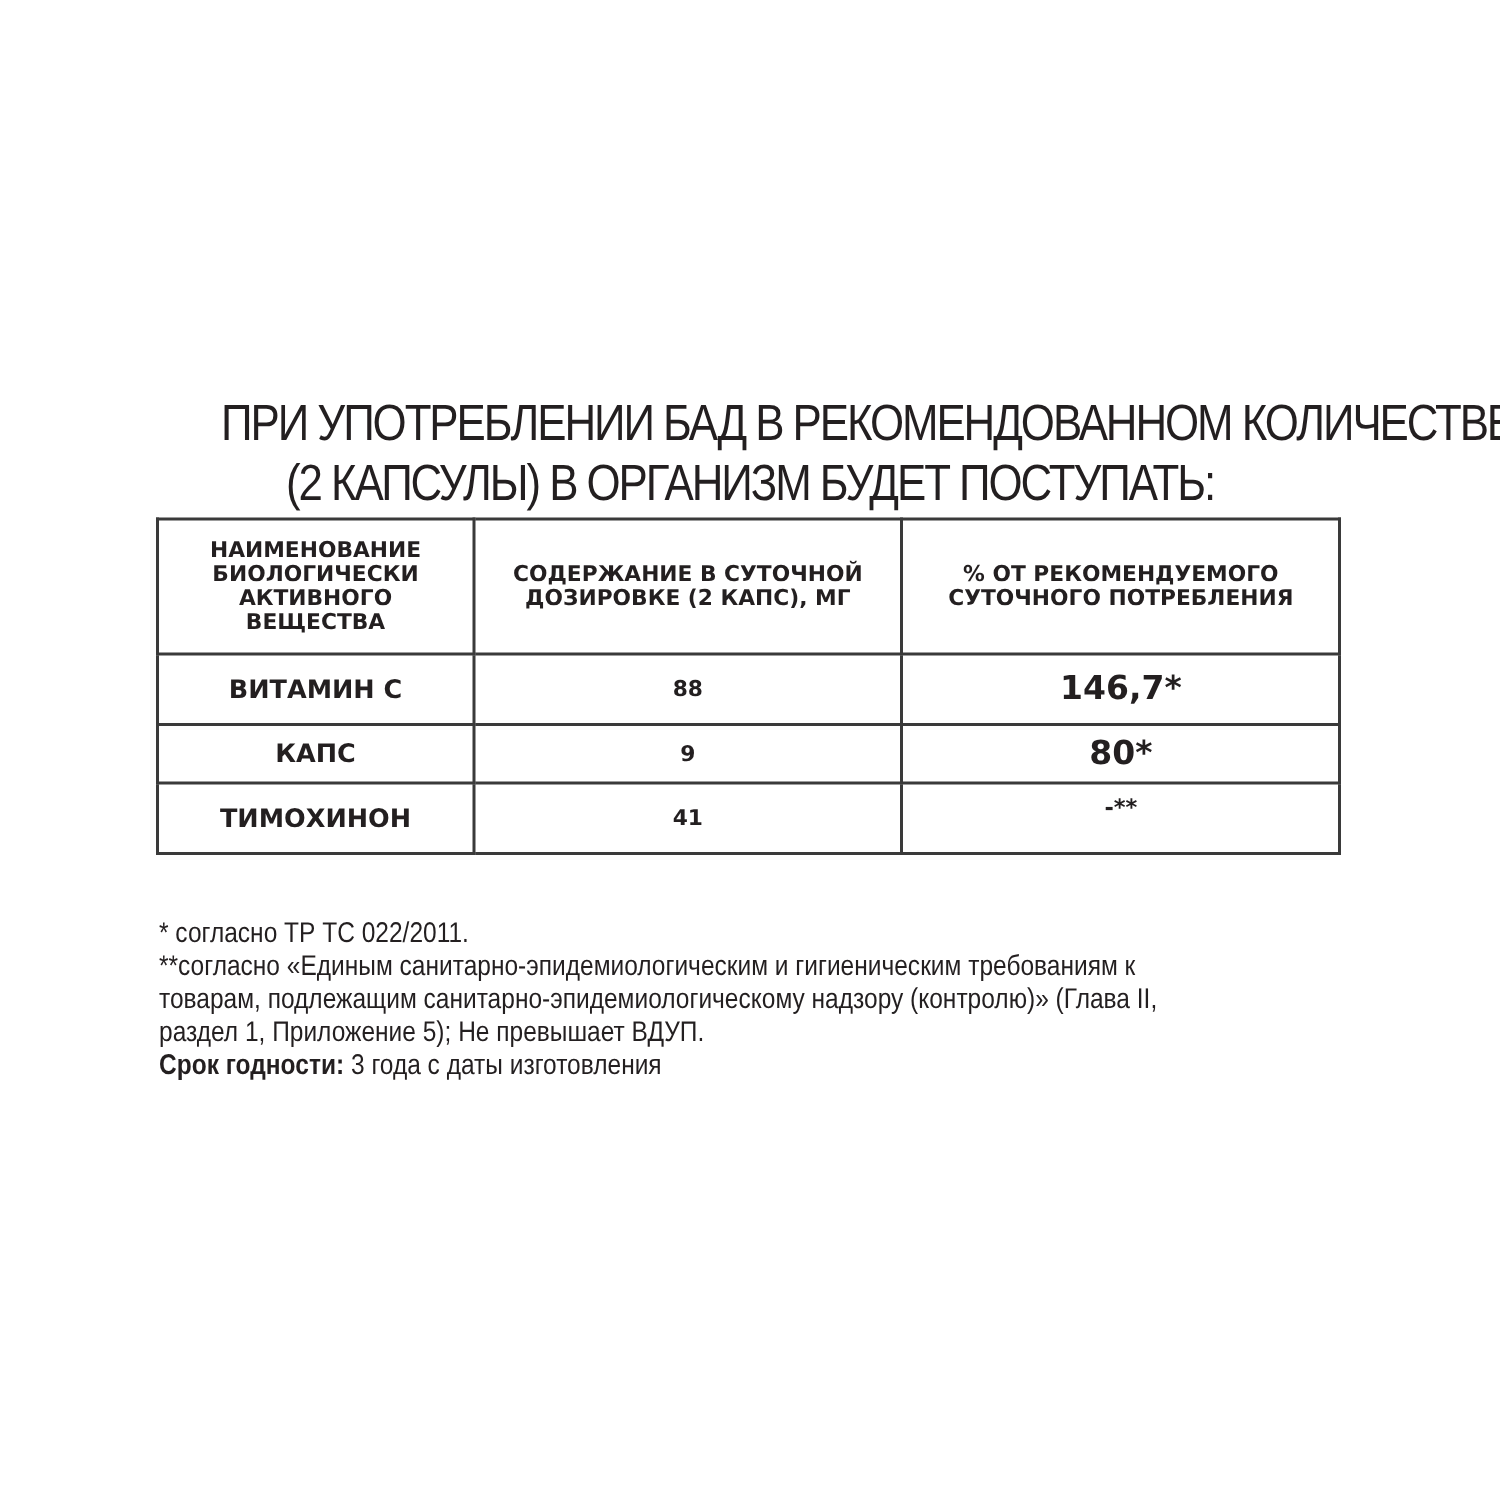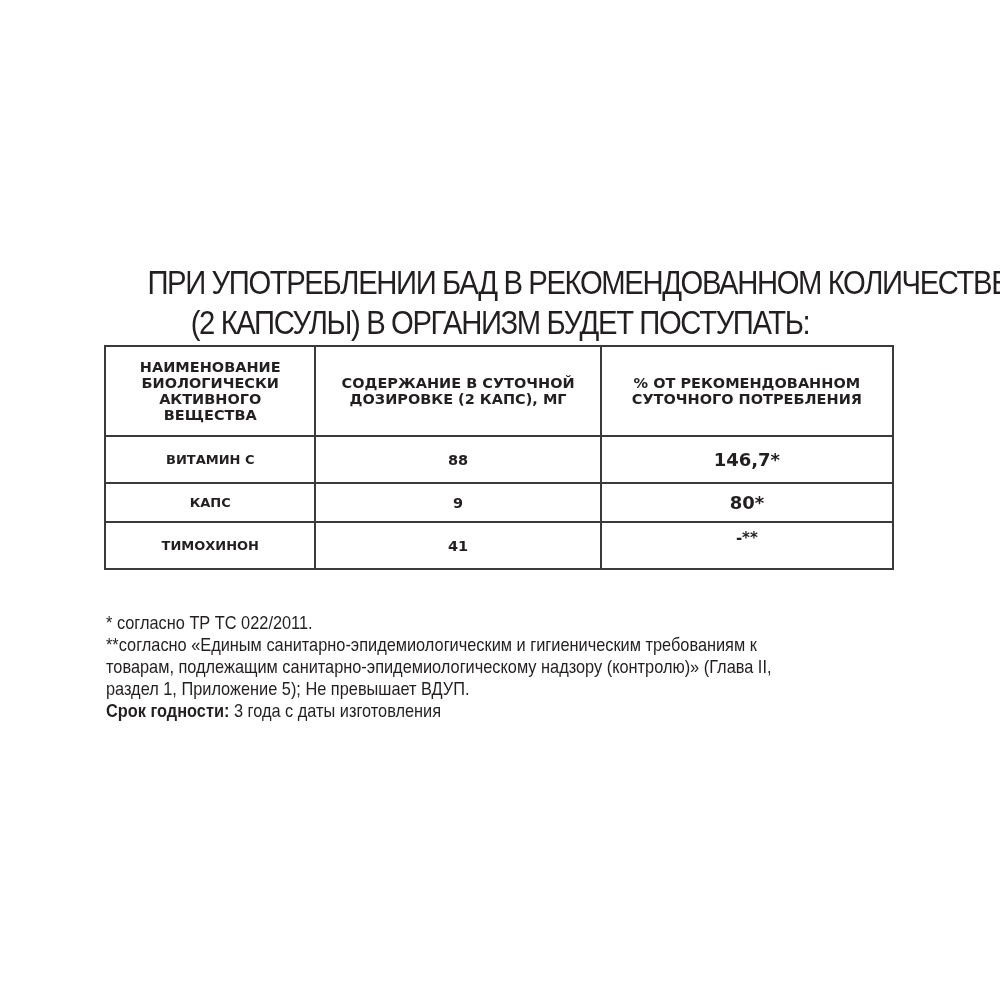--- a/index.html
+++ b/index.html
@@ -52,23 +52,23 @@
       font-weight: bold;
       height: 88px;
     }
     .c1 { width: 205px; }
     .c2 { width: 287px; margin-top: 12px; }
     .c3 { width: 290px; }
     tr.r1 td { height: 45px; }
     tr.r2 td { height: 37px; }
     tr.r3 td { height: 38px; }
     tr.r4 td { height: 39px; }
-    td.name { font-size: 13px; }
+    td.name { font-size: 17px; }
     td.amount { font-size: 14.5px; }
-    td.pct { font-size: 18px; }
+    td.pct { font-size: 22px; }
     td.pct.small { font-size: 15px; vertical-align: top; padding-top: 6px; }
     .footnotes {
       position: absolute;
       left: 106px;
       top: 612px;
       width: 800px;
       font-family: "Liberation Sans", sans-serif;
       font-size: 19px;
       line-height: 22px;
       color: #231f20;
@@ -93,21 +93,21 @@
         <div>НАИМЕНОВАНИЕ</div>
         <div>БИОЛОГИЧЕСКИ</div>
         <div>АКТИВНОГО</div>
         <div>ВЕЩЕСТВА</div>
       </th>
       <th class="c2">
         <div>СОДЕРЖАНИЕ В СУТОЧНОЙ</div>
         <div>ДОЗИРОВКЕ (2 КАПС), МГ</div>
       </th>
       <th class="c3">
-        <div>% ОТ РЕКОМЕНДОВАННОМ</div>
+        <div>% ОТ РЕКОМЕНДУЕМОГО</div>
         <div>СУТОЧНОГО ПОТРЕБЛЕНИЯ</div>
       </th>
     </tr>
   </thead>
   <tbody>
     <tr class="r1">
       <td class="name">ВИТАМИН С</td>
       <td class="amount">88</td>
       <td class="pct">146,7*</td>
     </tr>

